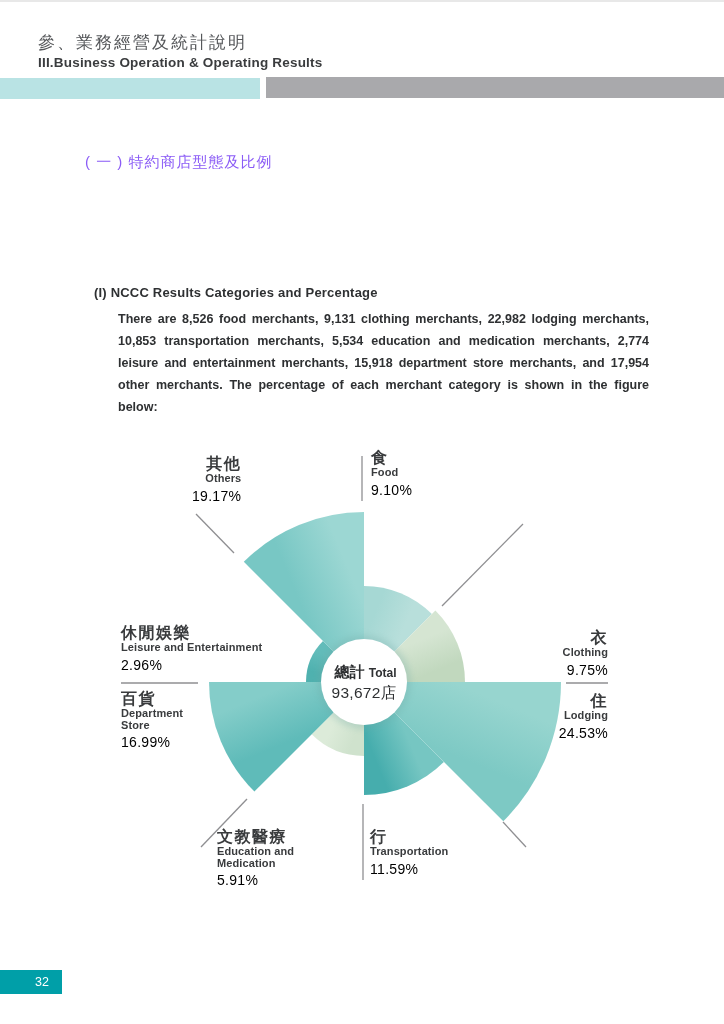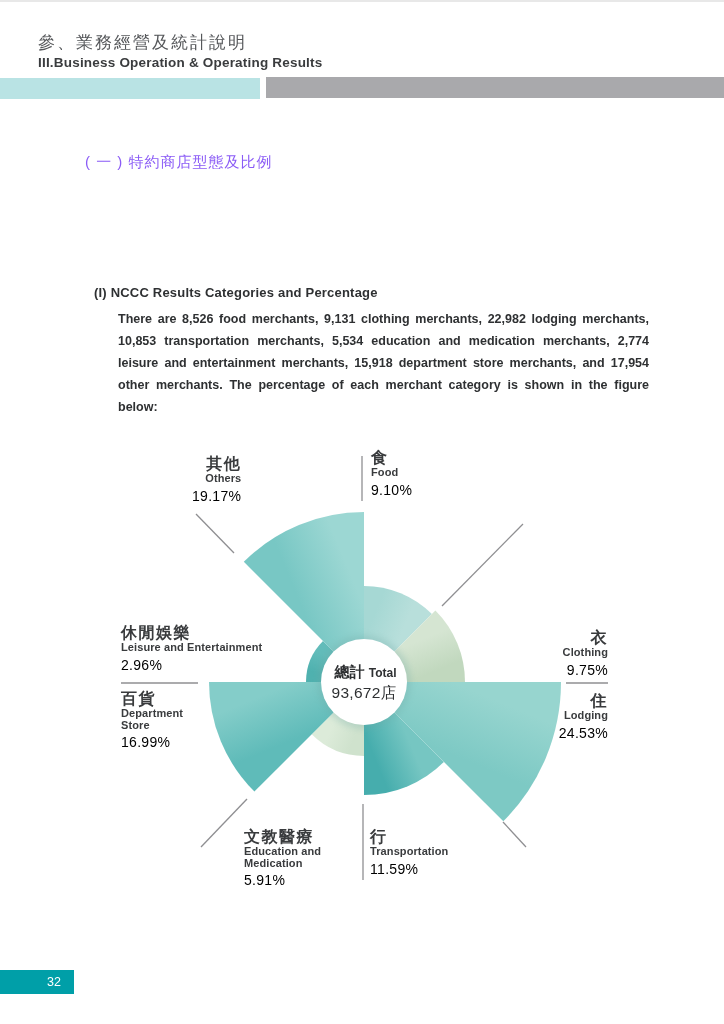--- a/index.html
+++ b/index.html
@@ -20,21 +20,21 @@
   #chart-labels{left:0;top:0;width:724px;height:1024px;z-index:2;pointer-events:none;}
   .c-label{position:absolute;white-space:nowrap;}
   .c-label.right{text-align:right;}
   .lbl-zh{font-size:16px;font-weight:bold;color:#393b3d;letter-spacing:1.5px;line-height:19px;}
   .lbl-en{font-size:11px;font-weight:bold;color:#393b3d;line-height:11.5px;letter-spacing:0.1px;}
   .lbl-pct{font-size:14px;color:#000000;line-height:17px;margin-top:3px;letter-spacing:0.3px;}
   .center-label{left:364px;top:680px;transform:translate(-50%,-50%);text-align:right;z-index:3;white-space:nowrap;}
   .ctr-line1{font-size:15px;font-weight:bold;color:#2e3032;line-height:20px;}
   .ctr-en{font-size:12px;}
   .ctr-val{font-size:15.5px;color:#2e3032;line-height:20px;letter-spacing:0.3px;}
-  .page-badge{left:0;top:968px;width:74px;height:24px;background:#009fa8;color:#ffffff;
+  .page-badge{left:0;top:968px;width:62px;height:24px;background:#009fa8;color:#ffffff;
     font-size:12.5px;line-height:24px;text-align:right;padding-right:13px;box-sizing:border-box;}
 </style>
 </head>
 <body>
 
 <div class="page">
 
   <div class="abs title-zh">參、業務經營及統計說明</div>
   <div class="abs title-en">III.Business Operation &amp; Operating Results</div>
   <div class="abs bar-teal"></div>
@@ -120,21 +120,21 @@
       <div class="c-label right" style="right: 116px; top: 689px;">
         <div class="lbl-zh">住</div>
         <div class="lbl-en">Lodging</div>
         <div class="lbl-pct">24.53%</div>
       </div>
       <div class="c-label" style="left: 370px; top: 825px;">
         <div class="lbl-zh">行</div>
         <div class="lbl-en">Transportation</div>
         <div class="lbl-pct">11.59%</div>
       </div>
-      <div class="c-label" style="left: 244px; top: 825px;">
+      <div class="c-label" style="left: 217px; top: 825px;">
         <div class="lbl-zh">文教醫療</div>
         <div class="lbl-en">Education and</div>
         <div class="lbl-en">Medication</div>
         <div class="lbl-pct">5.91%</div>
       </div>
       <div class="c-label" style="left: 121px; top: 687px;">
         <div class="lbl-zh">百貨</div>
         <div class="lbl-en">Department</div>
         <div class="lbl-en">Store</div>
         <div class="lbl-pct">16.99%</div>

